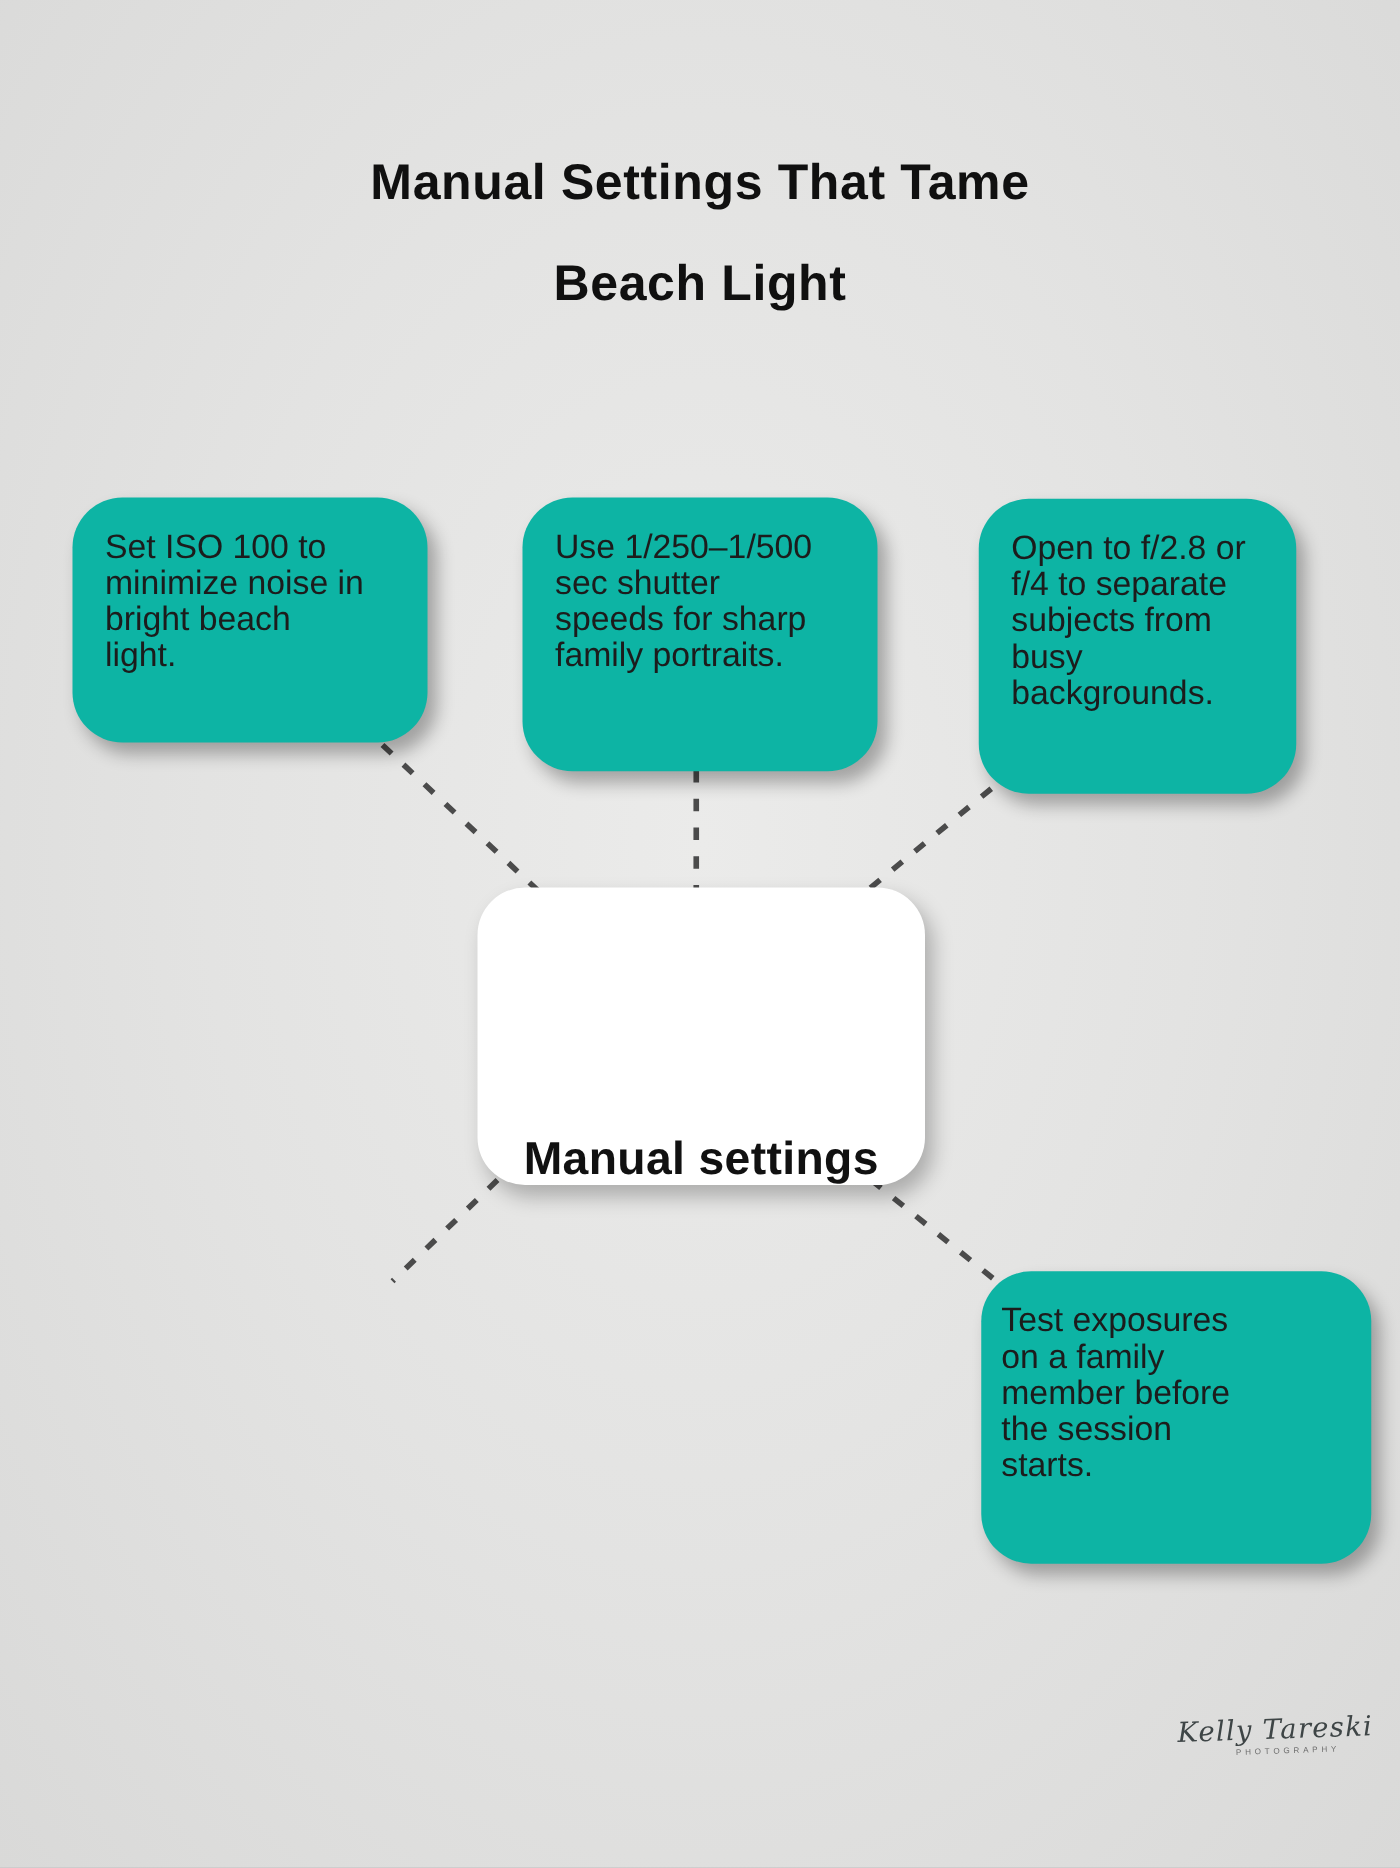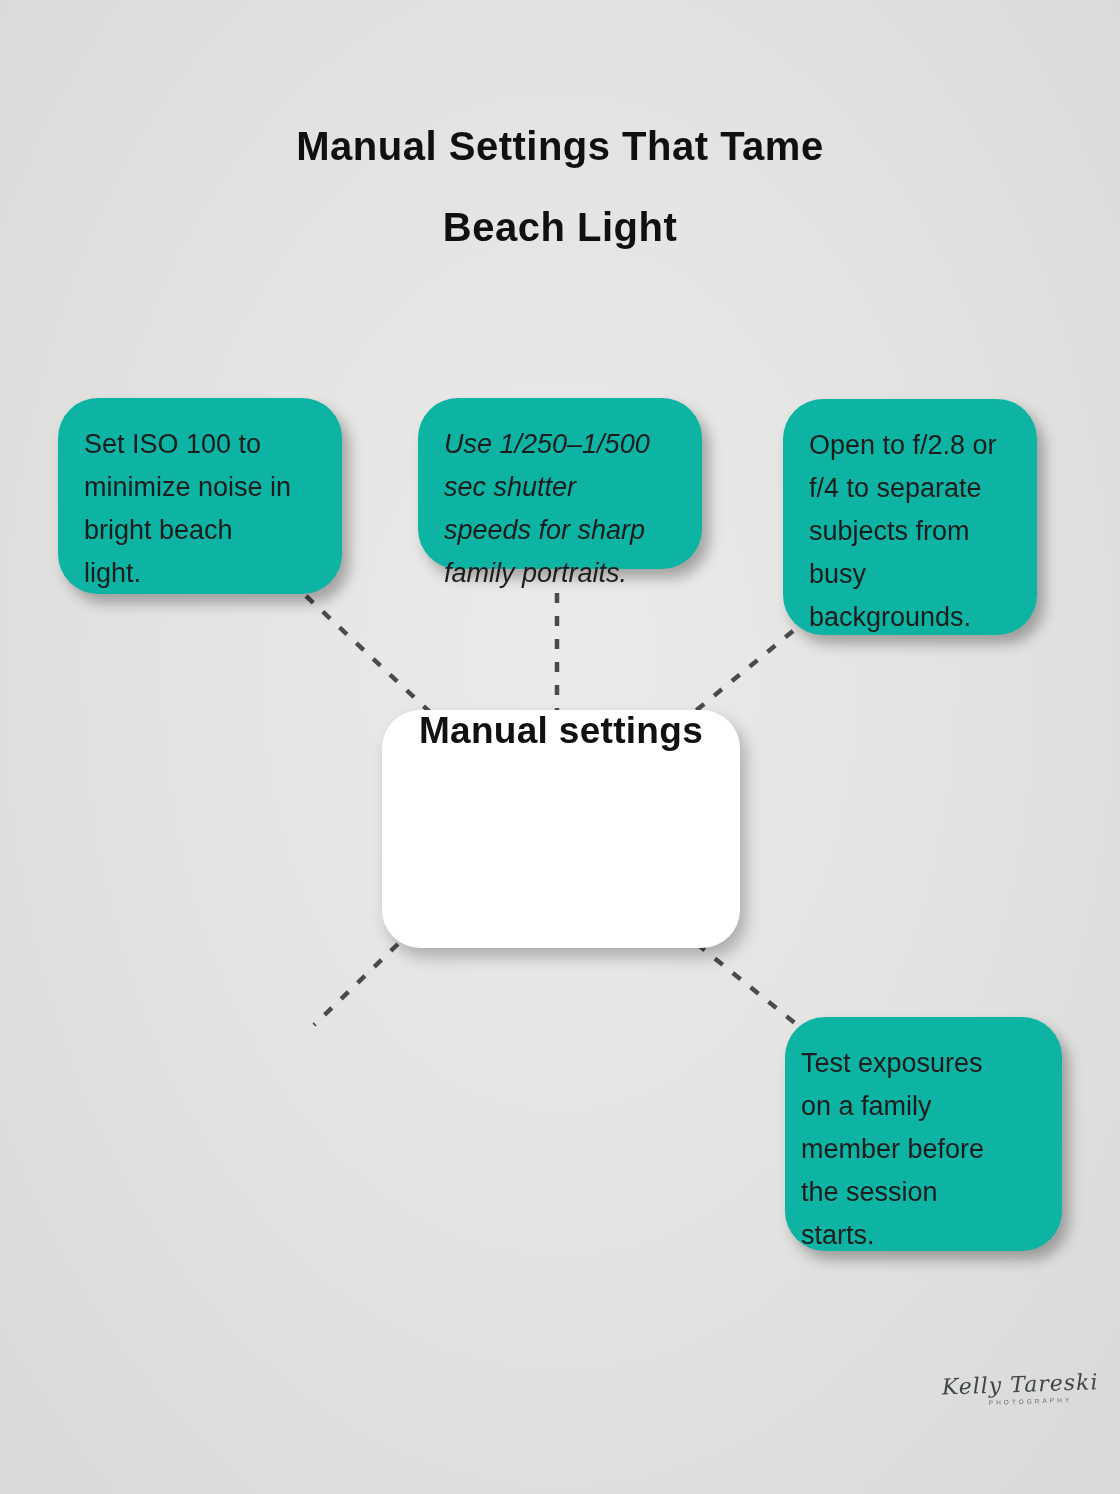--- a/index.html
+++ b/index.html
@@ -48,41 +48,41 @@
     position: absolute;
     box-sizing: border-box;
     background: #0db4a4;
     border-radius: 40px;
     box-shadow: 7px 9px 14px rgba(0,0,0,0.30);
     padding: 25px 26px;
     z-index: 2;
   }
   .node .node-text {
     font-size: 27px;
-    line-height: 43px;
+    line-height: 29px;
     color: #1c1c1c;
     white-space: pre-line;
   }
   .node-tl { left: 58px;  top: 398px;  width: 284px; height: 196px; }
-  .node-tm { left: 418px; top: 398px;  width: 284px; height: 171px; font-style: italic; }
+  .node-tm { left: 418px; top: 398px;  width: 284px; height: 219px; }
   .node-tr { left: 783px; top: 399px;  width: 254px; height: 236px; }
   .node-bl { left: 63px;  top: 1019px; width: 281px; height: 158px; }
-  .node-br { left: 785px; top: 1017px; width: 277px; height: 234px; padding-left: 16px; }
+  .node-br { left: 785px; top: 1017px; width: 312px; height: 234px; padding-left: 16px; }
   .center-node {
     position: absolute;
     left: 382px;
     top: 710px;
     width: 358px;
     height: 238px;
     box-sizing: border-box;
     background: #ffffff;
     border-radius: 38px;
     box-shadow: 6px 9px 16px rgba(0,0,0,0.25);
     display: flex;
-    align-items: flex-start;
+    align-items: flex-end;
     justify-content: center;
     z-index: 2;
   }
   .center-node .center-label {
     font-size: 37px;
     font-weight: 800;
     color: #111111;
     letter-spacing: 0.3px;
   }
   .signature {

